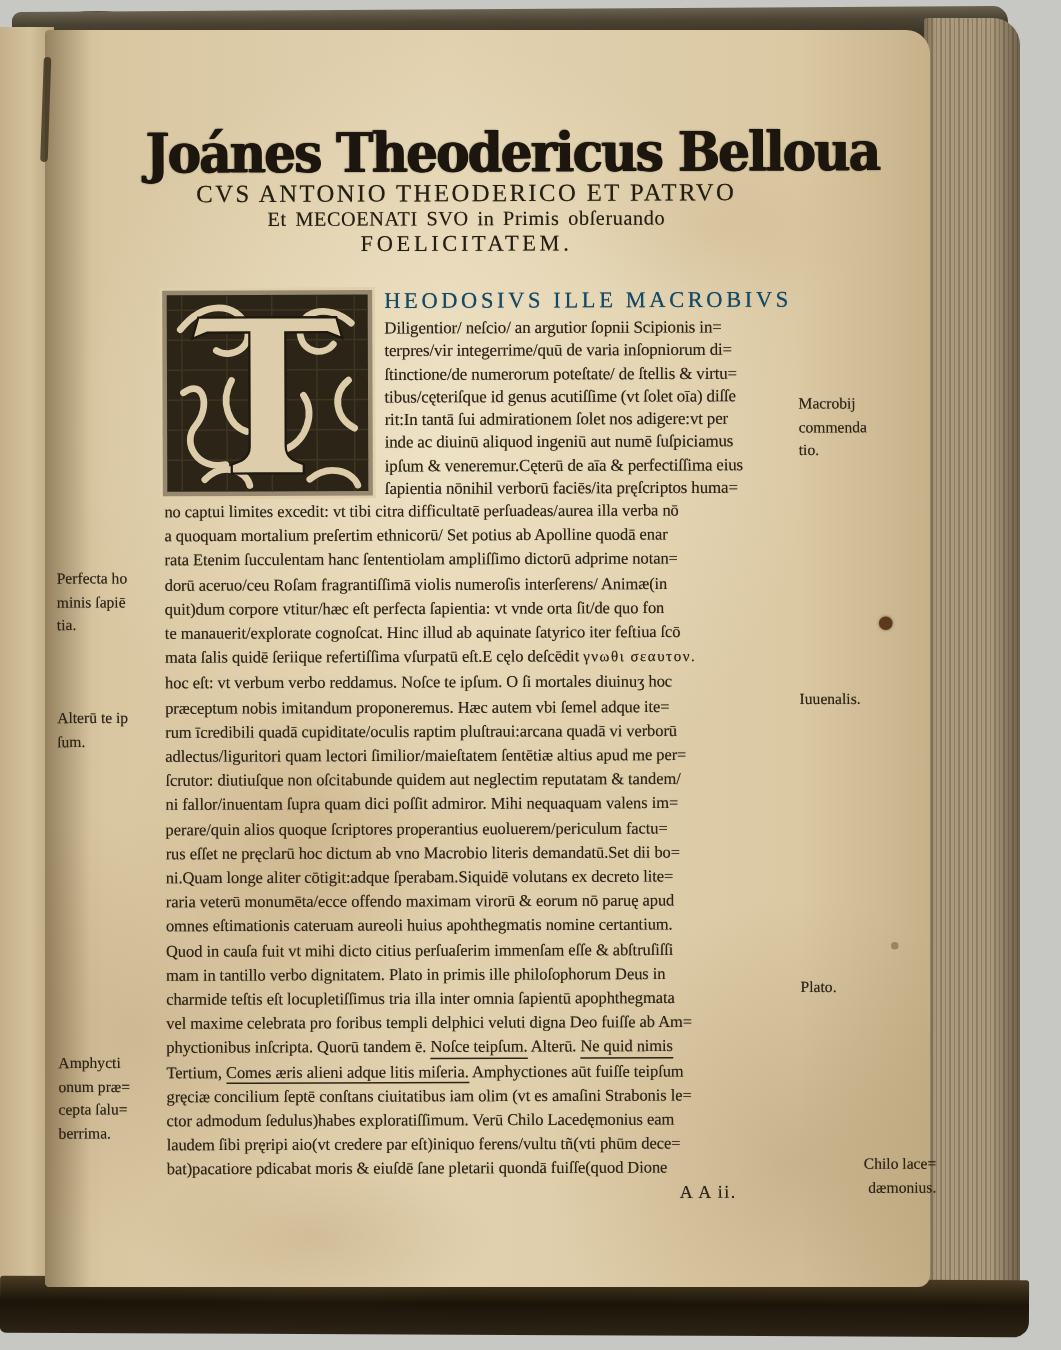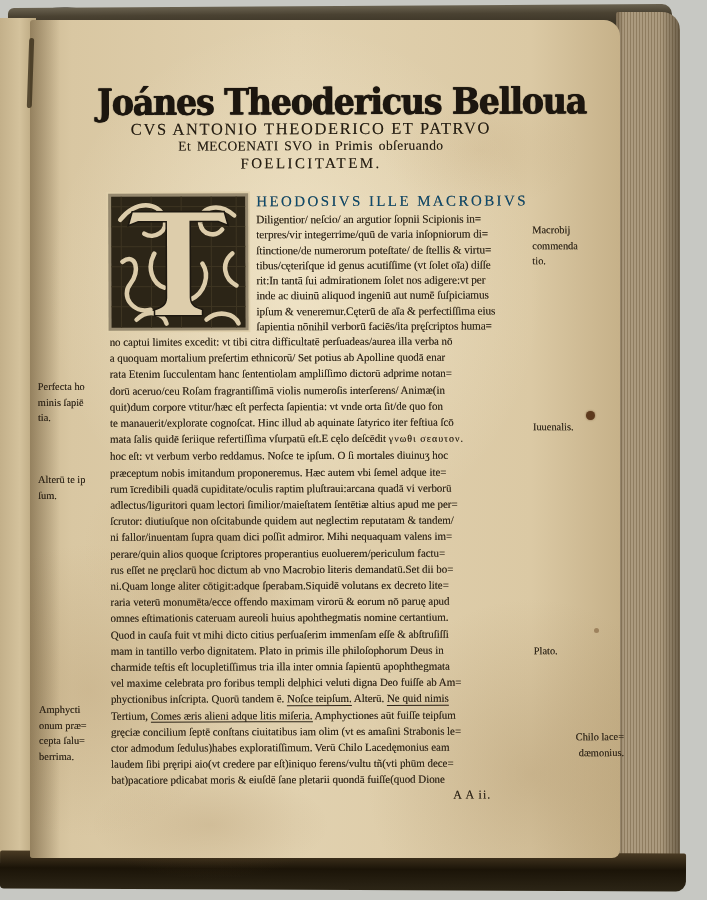--- a/index.html
+++ b/index.html
@@ -96,26 +96,26 @@
   }
   #intro-lines{left:257px;top:212px;width:280px;}
   .iline{font-size:11.3px;letter-spacing:-0.1px;line-height:15.3px;white-space:nowrap;}
   #body-lines{left:110px;top:333px;width:430px;}
   .bline{font-size:11px;letter-spacing:-0.05px;line-height:16.2px;white-space:nowrap;}
   .u{border-bottom:1.2px solid #2d2418;padding-bottom:.5px;}
   .gk{letter-spacing:1px;font-size:10px;}
   #signature{left:452px;top:788px;width:90px;font-size:12px;letter-spacing:1px;}
   .mnote{font-size:10.4px;line-height:15.5px;white-space:pre-line;color:#2d2418;}
   .mnote-left{left:38px;width:72px;margin-top:12px;}
-  .mnote-right{left:533px;width:90px;}
+  .mnote-right{left:533px;width:90px;margin-top:40px;}
   #note-macrobii{top:223px;}
   #note-perfecta{top:366px;}
   #note-iuuenalis{top:420px;}
   #note-nosce{top:459px;}
-  #note-plato{top:644px;}
+  #note-plato{top:612px;}
   #note-amphyctionum{top:689px;}
   #note-chilo{top:730px;text-align:right;}
 </style>
 </head>
 <body>
 
 <div class="abs" id="top-left-blob"></div>
 <div class="abs" id="top-edge"></div>
 <div class="abs" id="left-sliver"></div>
 <div class="abs" id="fore-edge"></div>

